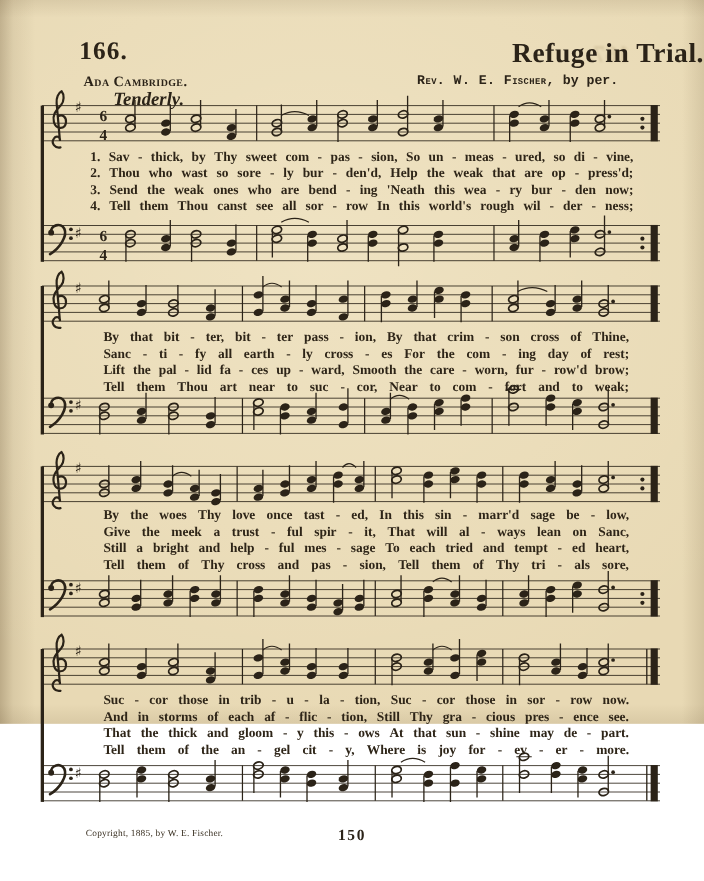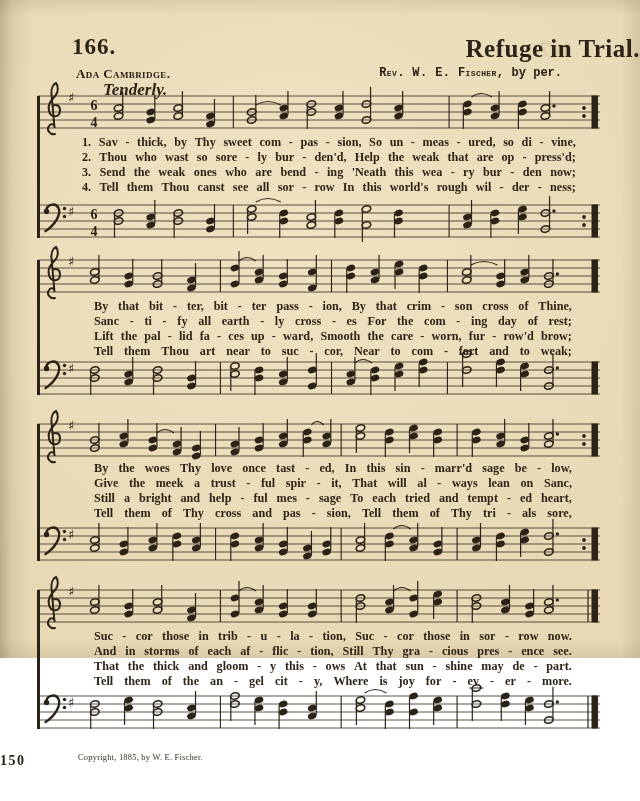--- a/index.html
+++ b/index.html
@@ -24,21 +24,21 @@
   .tempo{left:103px;top:80px;font-size:17px;font-weight:bold;font-style:italic;}
   .ghost{left:534px;top:36px;font-size:22px;font-weight:bold;color:#7a6335;opacity:0.16;
          transform:scaleX(-1);filter:blur(1.1px);}
   .staff{position:absolute;left:38px;width:562px;height:64px;pointer-events:none;}
   .sysbar{position:absolute;left:37px;width:2.5px;background:#2b2318;}
   .lyrics{position:absolute;left:82px;width:494px;}
   .lyrics.indent{padding-left:12px;padding-right:4px;box-sizing:border-box;}
   .lyric-line{display:flex;justify-content:space-between;height:15px;line-height:15px;
               font-size:12.2px;font-weight:bold;white-space:nowrap;color:#2e2518;}
   .copyright{left:78px;top:752px;font-size:8.5px;letter-spacing:0.2px;color:#3a3022;}
-  .page-number{left:0;right:0;top:753px;font-size:14px;font-weight:bold;letter-spacing:1.5px;}
+  .page-number{left:0;right:0;top:753px;text-align:center;font-size:14px;font-weight:bold;letter-spacing:1.5px;}
 </style>
 </head>
 <body>
 
 <div class="page">
 
   <div class="abs ghost">167.</div>
 
   <div class="abs hymn-no">166.</div>
   <h1 class="abs title">Refuge in Trial.</h1>

